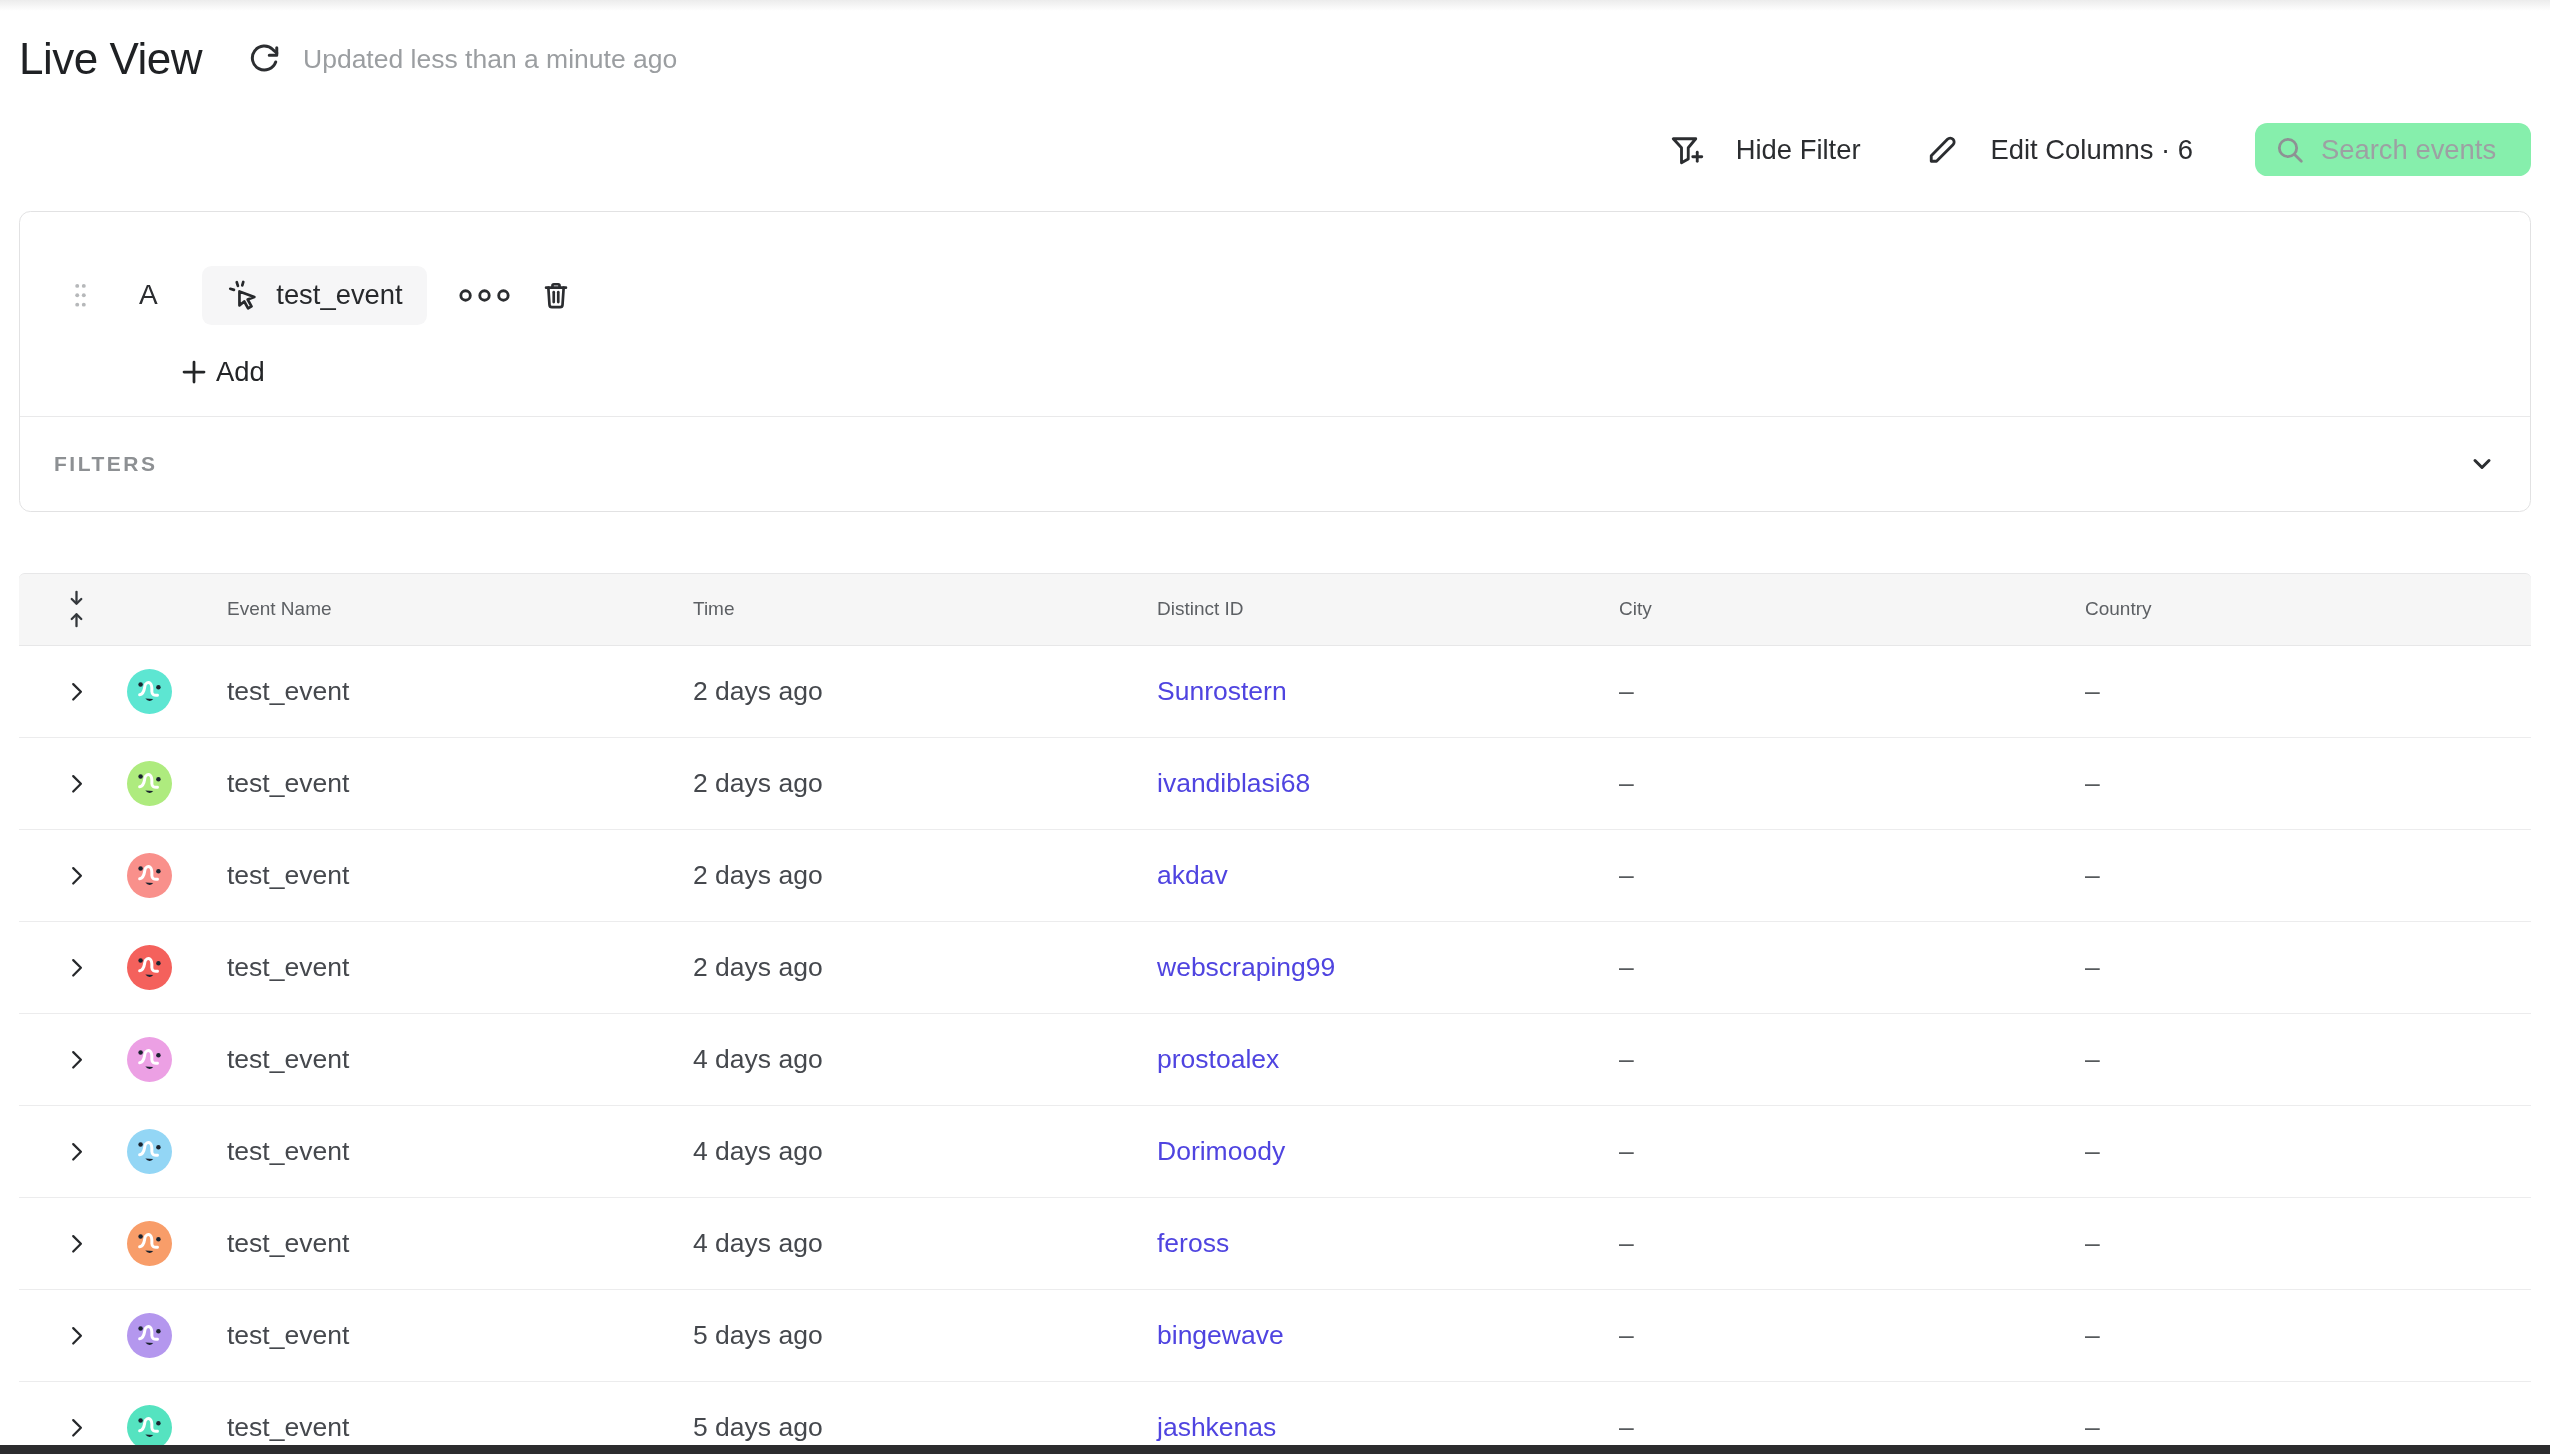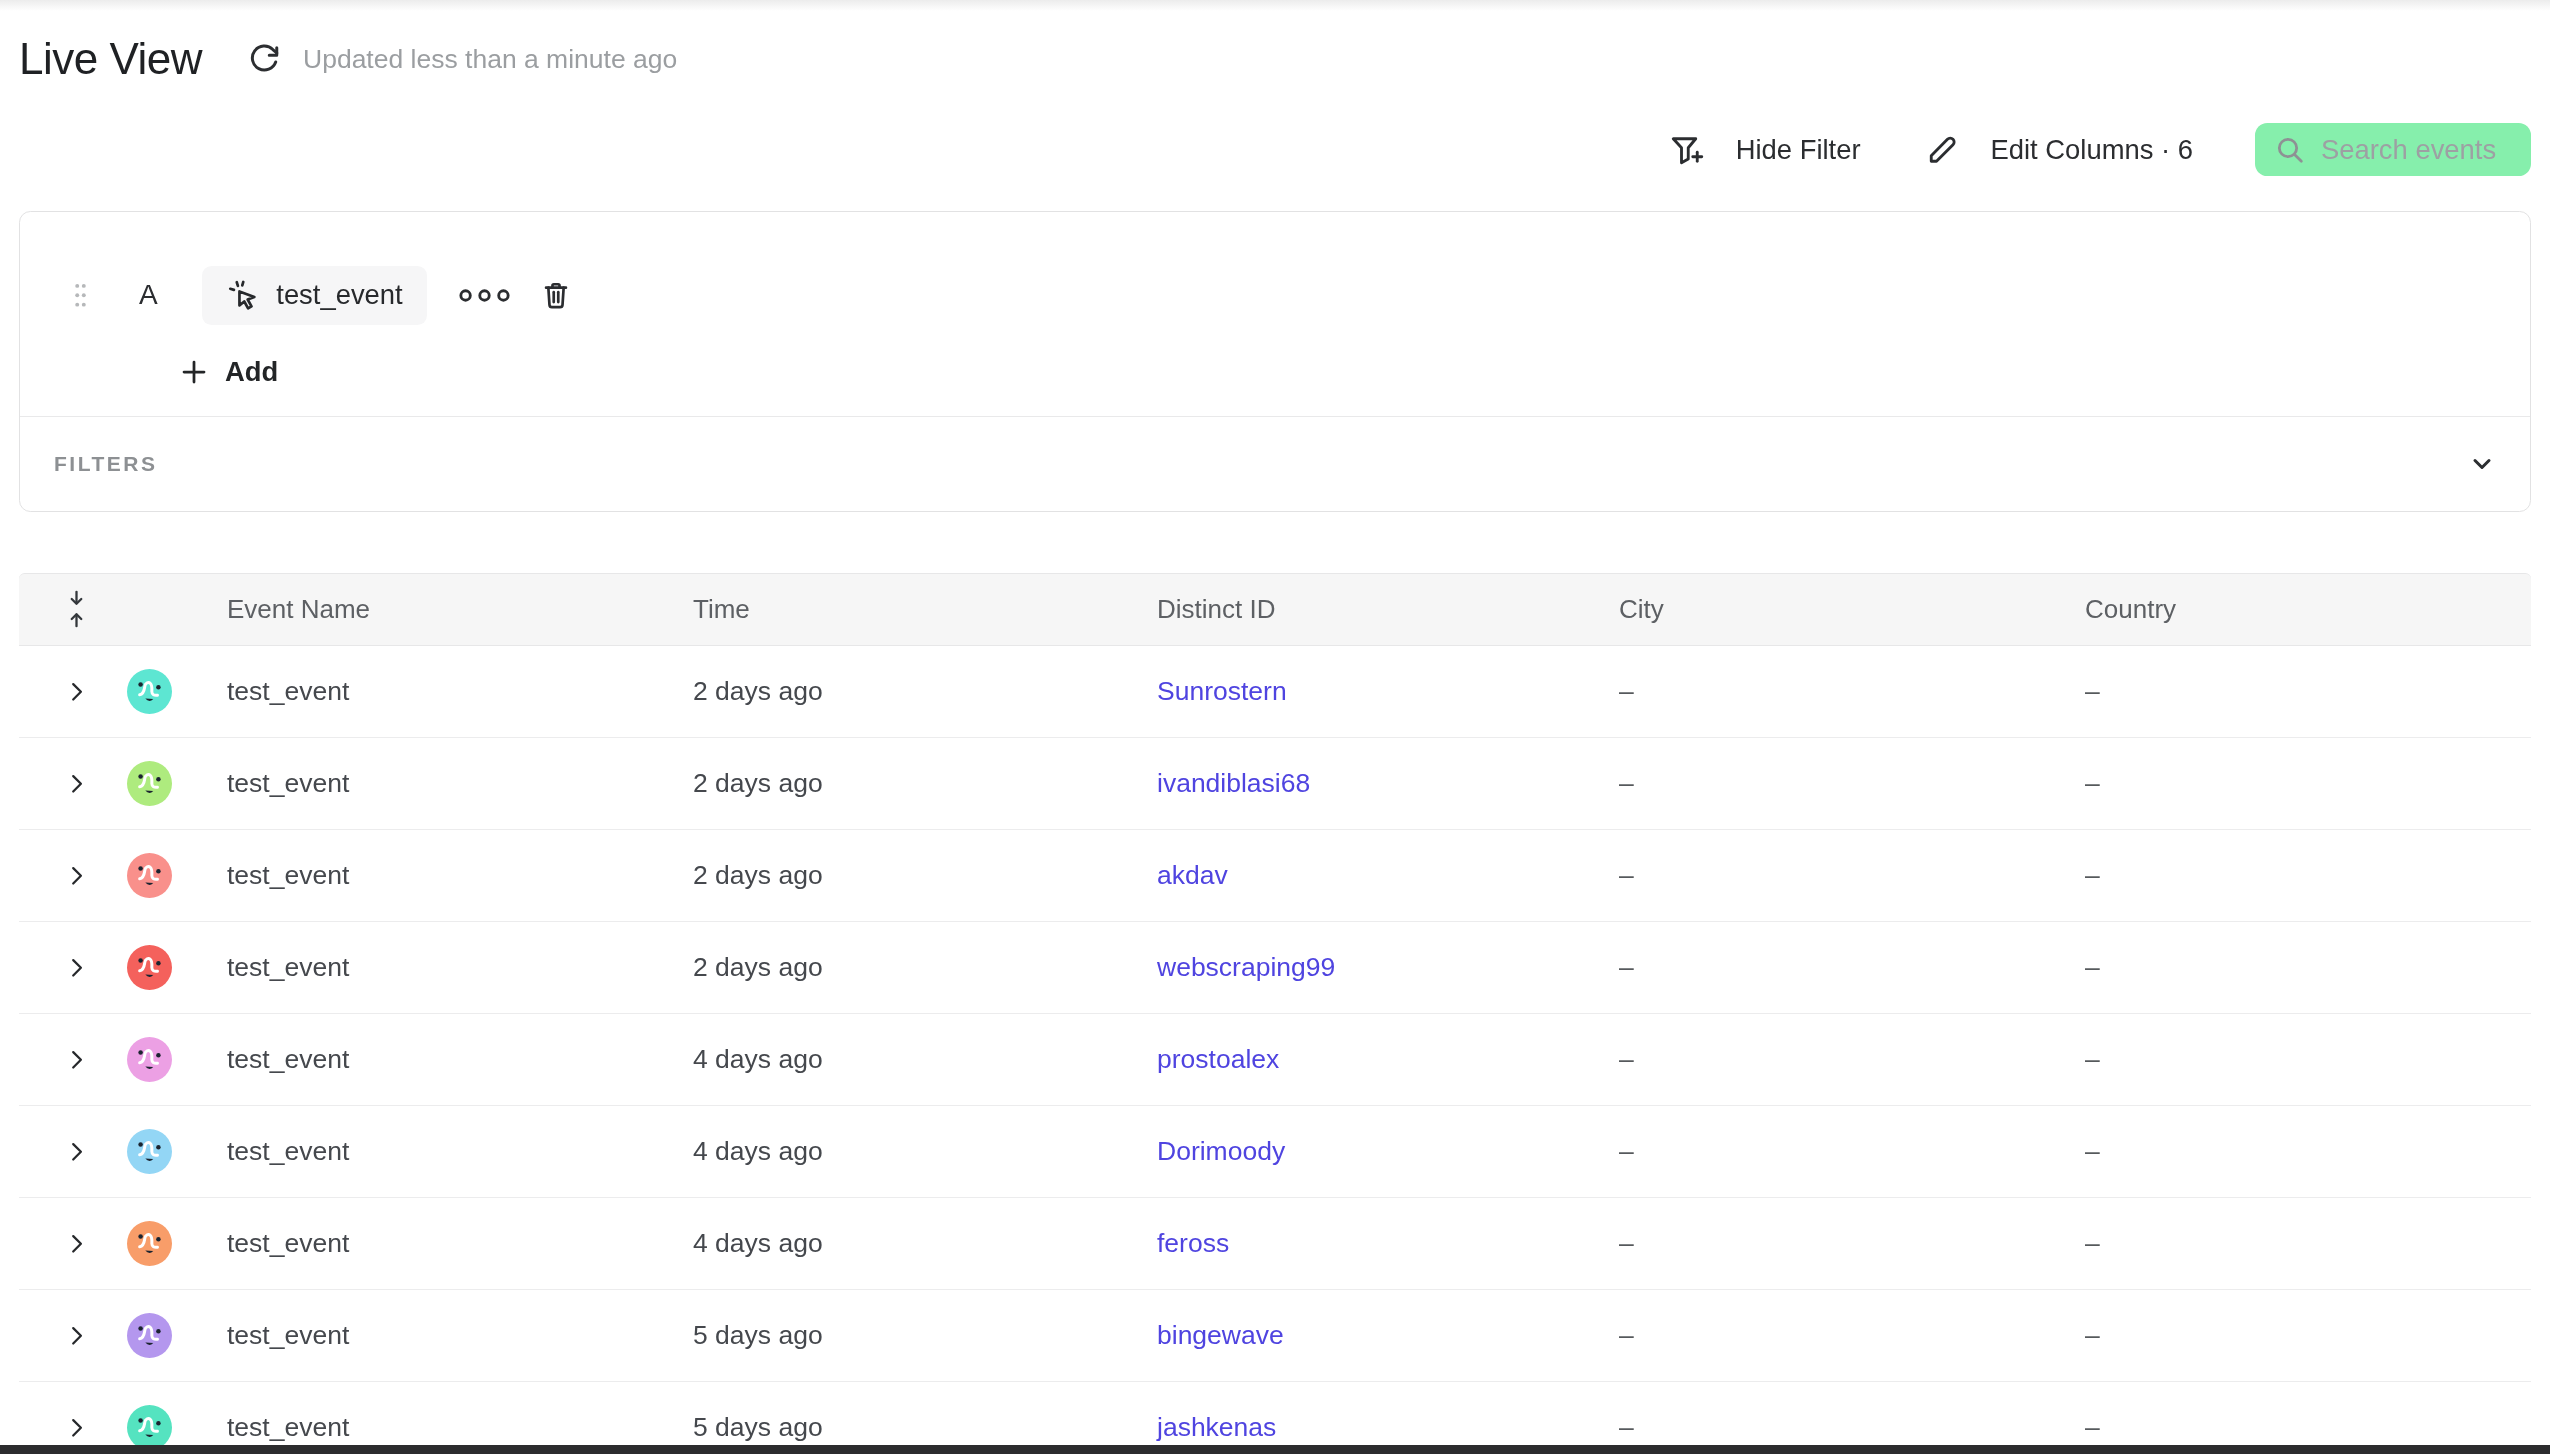--- a/index.html
+++ b/index.html
@@ -36,34 +36,34 @@
   .icon-btn { background:none; border:none; cursor:pointer; color:#2c2e31;
     display:flex; align-items:center; justify-content:center; }
   .event-row { display:flex; align-items:center; margin-top:26.5px; height:60px; }
   .drag { margin-left:19px; display:flex; align-items:center; cursor:grab; }
   .step-letter { font-size:28px; font-weight:500; color:#2b2d30; margin-left:51px; }
   .event-btn { display:flex; align-items:center; gap:16px; margin-left:44px; height:59px;
     padding:0 24.6px; background:#f6f6f7; border:none; border-radius:9.5px; cursor:pointer;
     font-family:inherit; font-size:27.4px; font-weight:500; color:#27292c; }
   .more-btn { margin-left:31px; }
   .trash-btn { margin-left:28px; }
-  .add-btn { display:flex; align-items:center; gap:16px; margin:28px 0 0 125px; height:38px;
+  .add-btn { display:flex; align-items:center; gap:7px; margin:28px 0 0 125px; height:38px;
     background:none; border:none; cursor:pointer; font-family:inherit; font-size:27.4px;
-    font-weight:700; color:#232527; }
+    font-weight:400; color:#232527; }
   .divider { border-top:0.9px solid #e9e9ea; }
   .filters-section { display:flex; align-items:center; justify-content:space-between;
     padding:33px 34px; }
 
   
   .table { margin:61px 19px 0 19px; }
   .grid { display:grid; grid-template-columns:90px 118px 466px 464px 462px 466px 1fr;
     align-items:center; }
   .thead { height:73px; background:#f6f6f6; border-top:0.9px solid #e7e7e8;
     border-bottom:0.9px solid #e7e7e8; border-radius:5.7px 5.7px 0 0;
-    font-size:26px; color:#5d6064; }
+    font-size:19px; color:#5d6064; }
   .c-expand { display:flex; justify-content:center; padding-left:24.6px; }
   .c-avatar { display:flex; padding-left:18px; }
   .trow { height:92px; border-bottom:0.9px solid #ececed; background:#fff; font-size:26.5px; }
   .row-chev { background:none; border:none; cursor:pointer; color:#26282b;
     display:flex; align-items:center; }
   .link { color:var(--link,#4f44e0); text-decoration:none; cursor:pointer;margin-top:35px; }
   .t-dash { color:#56595c; }
 
   .bottom-bar { position:absolute; left:0; bottom:0; width:100%; height:10.4px; background:#2c2c2e; }
 </style>

